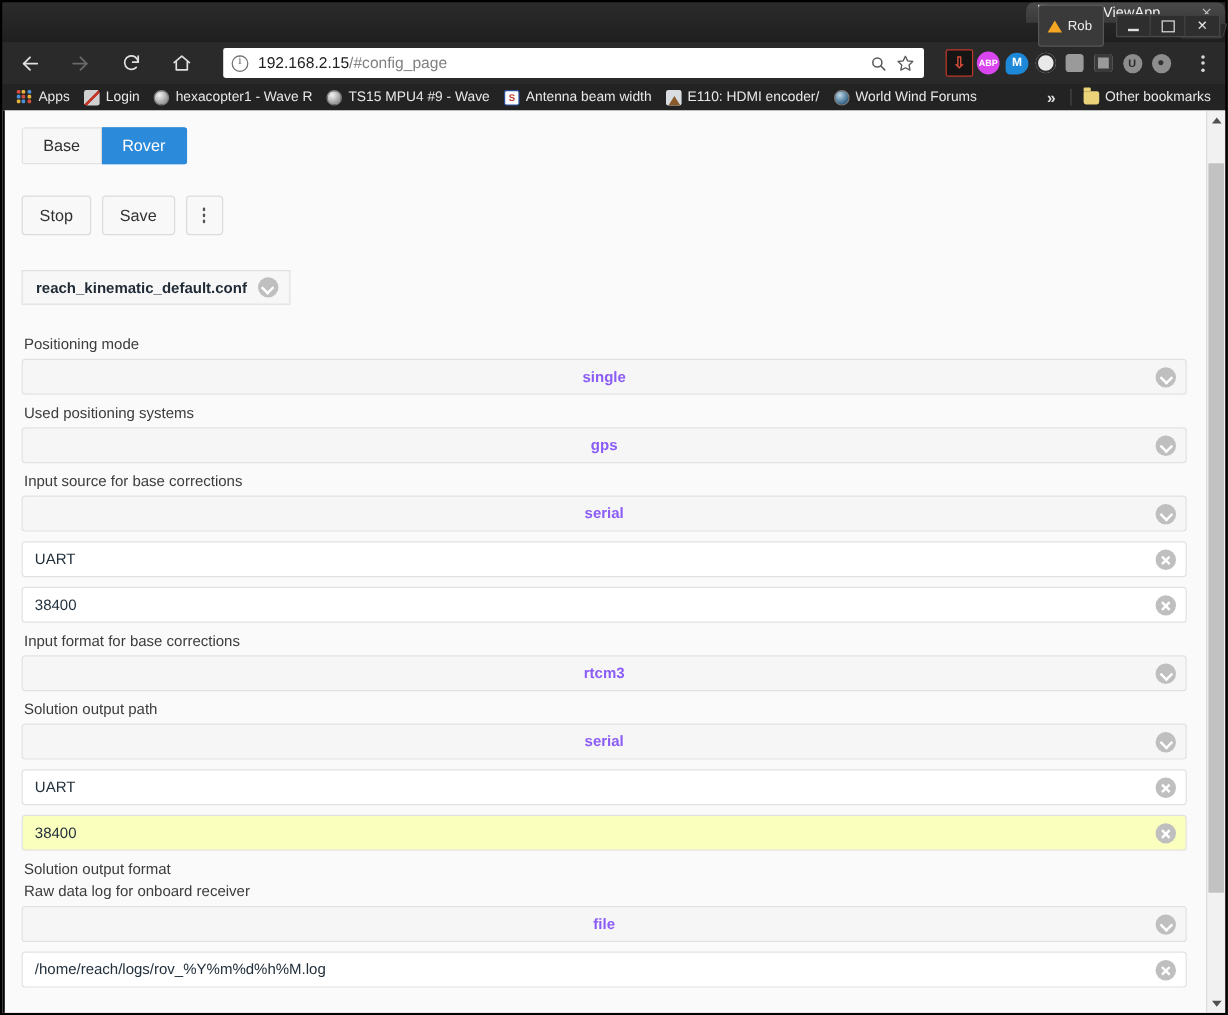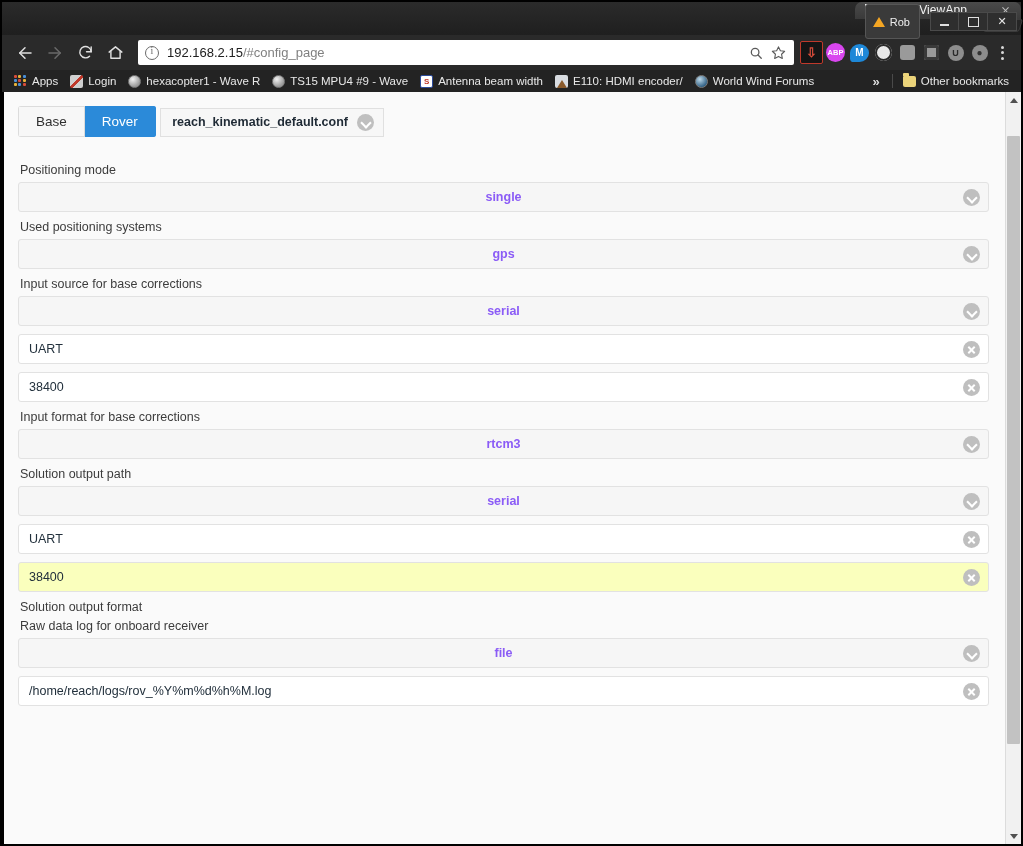--- a/index.html
+++ b/index.html
@@ -120,21 +120,21 @@
     content: ""; width: 9px; height: 8px;
     border: 1.6px solid #e0e0e0;
   }
 
   
   .navbar {
     height: 35px;
     background: #2a2a2a;
     display: flex; align-items: center;
     padding: 0 8px;
-    gap: 0;
+    gap: 12px;
   }
   .navbtn {
     width: 30px; height: 28px;
     display: flex; align-items: center; justify-content: center;
     color: #e0e0e0;
     flex: 0 0 auto;
   }
   .navbtn svg { display: block; }
   .navbtn.disabled { color: #6a6a6a; }
   .omnibox {
@@ -530,20 +530,31 @@
   </div>
 
   <div class="viewport">
     <div class="page">
 
       <div class="seg">
         <div class="seg-btn">Base</div>
         <div class="seg-btn active">Rover</div>
       </div>
 
+      <div class="actions">
+        <div class="abtn">Stop</div>
+        <div class="abtn">Save</div>
+        <div class="abtn icon-only">
+          <span class="dots-v">
+              <i></i>
+              <i></i>
+              <i></i>
+            </span>
+        </div>
+      </div>
 
       <div class="chip">
         <span>reach_kinematic_default.conf</span>
         <span class="circ chev"></span>
       </div>
 
       <div id="form">
           <div class="flabel">Positioning mode</div>
           <div class="fld select">
             <span class="val">single</span>

